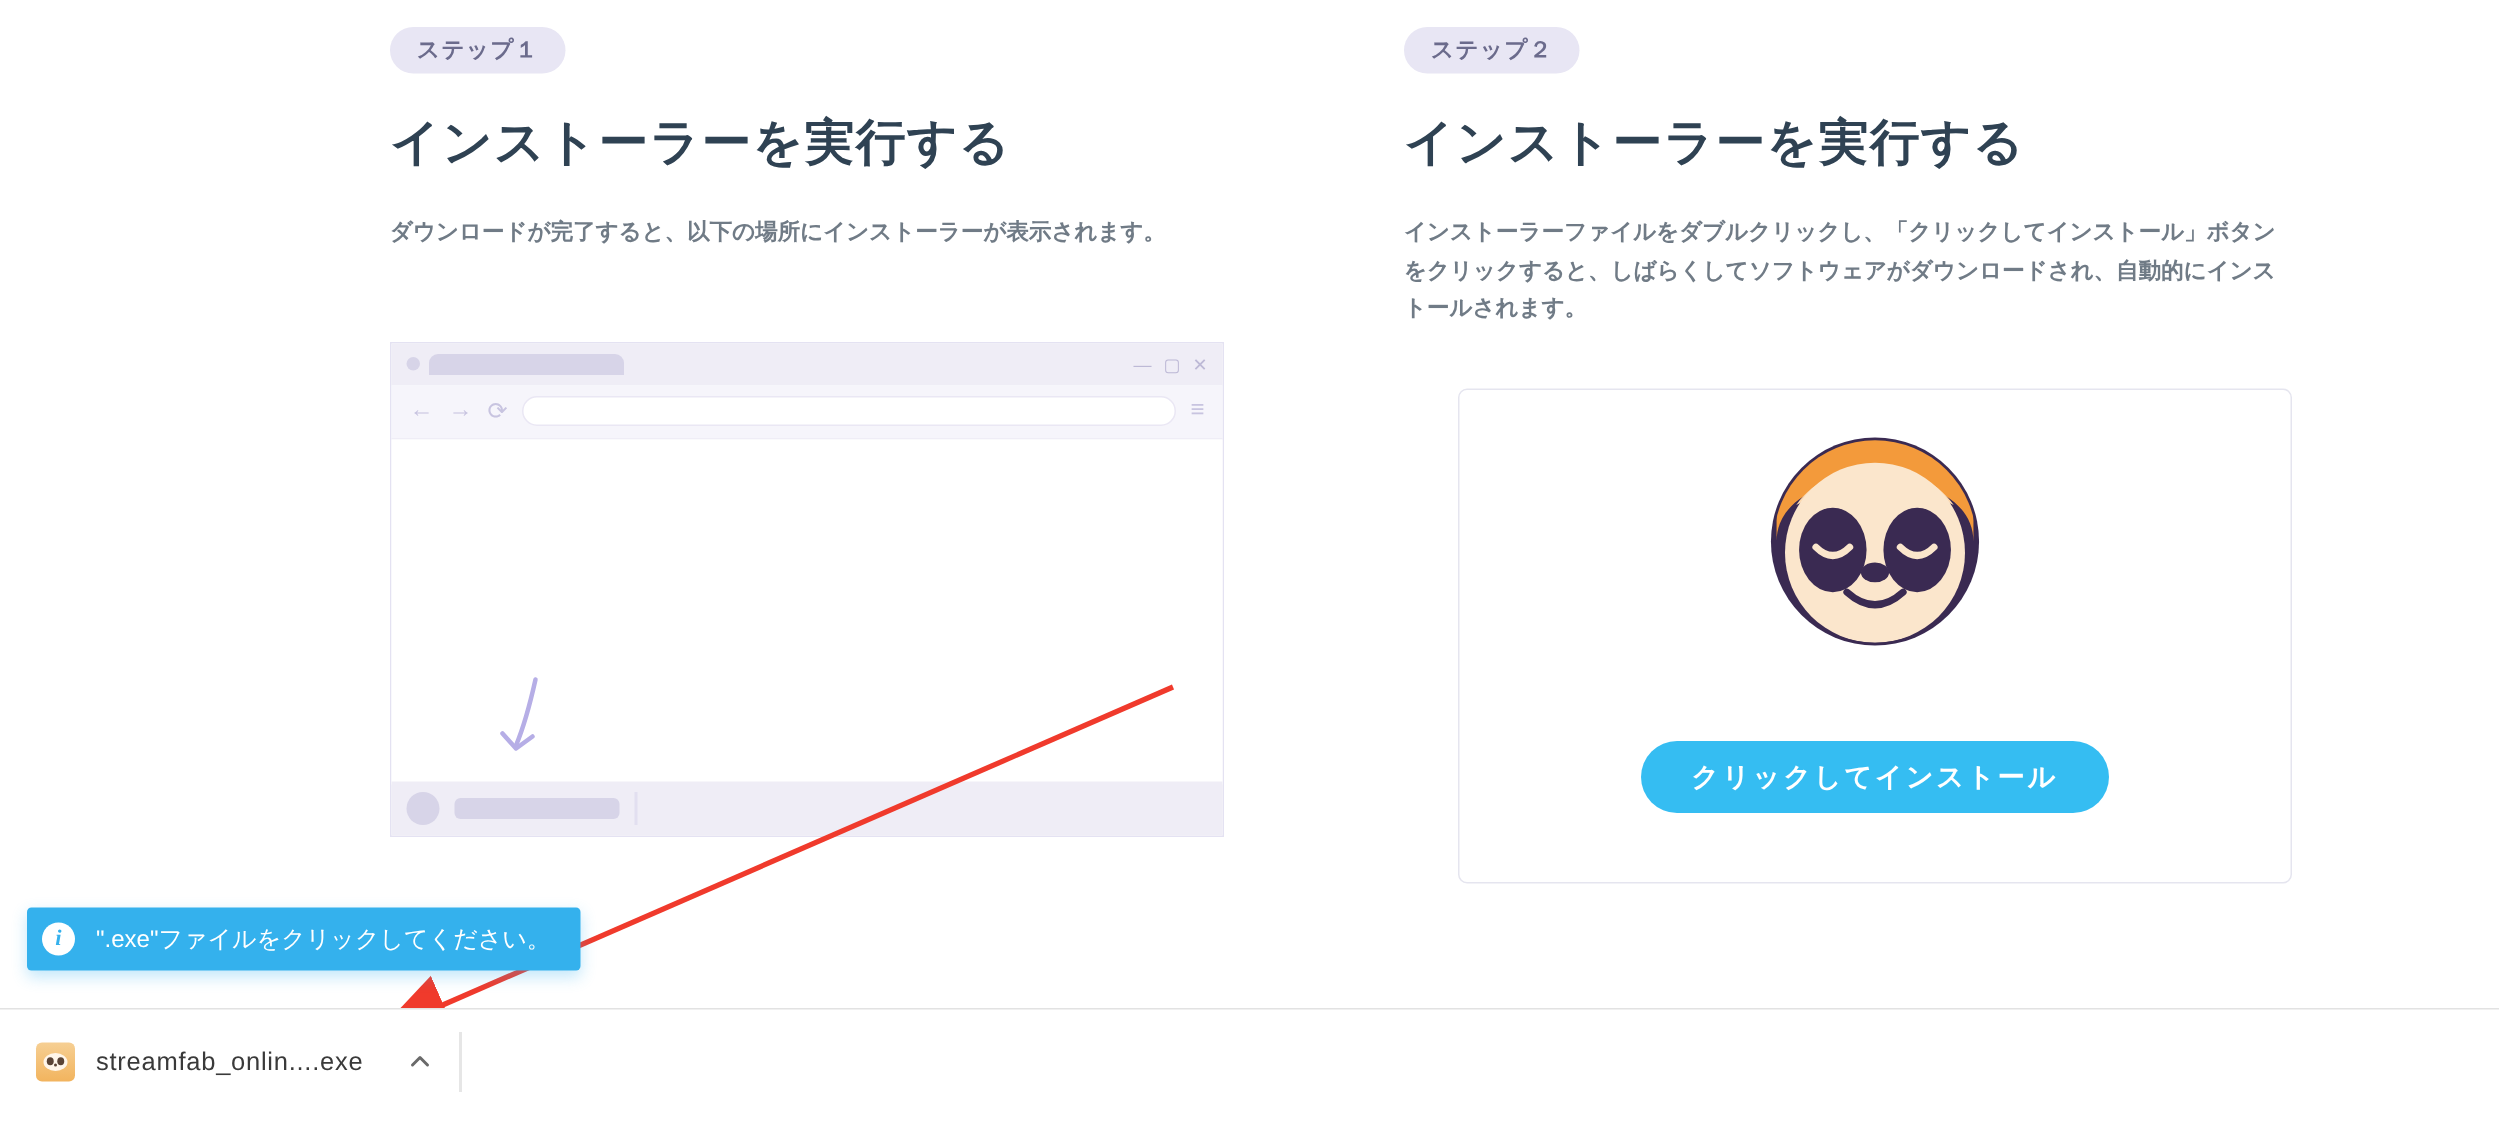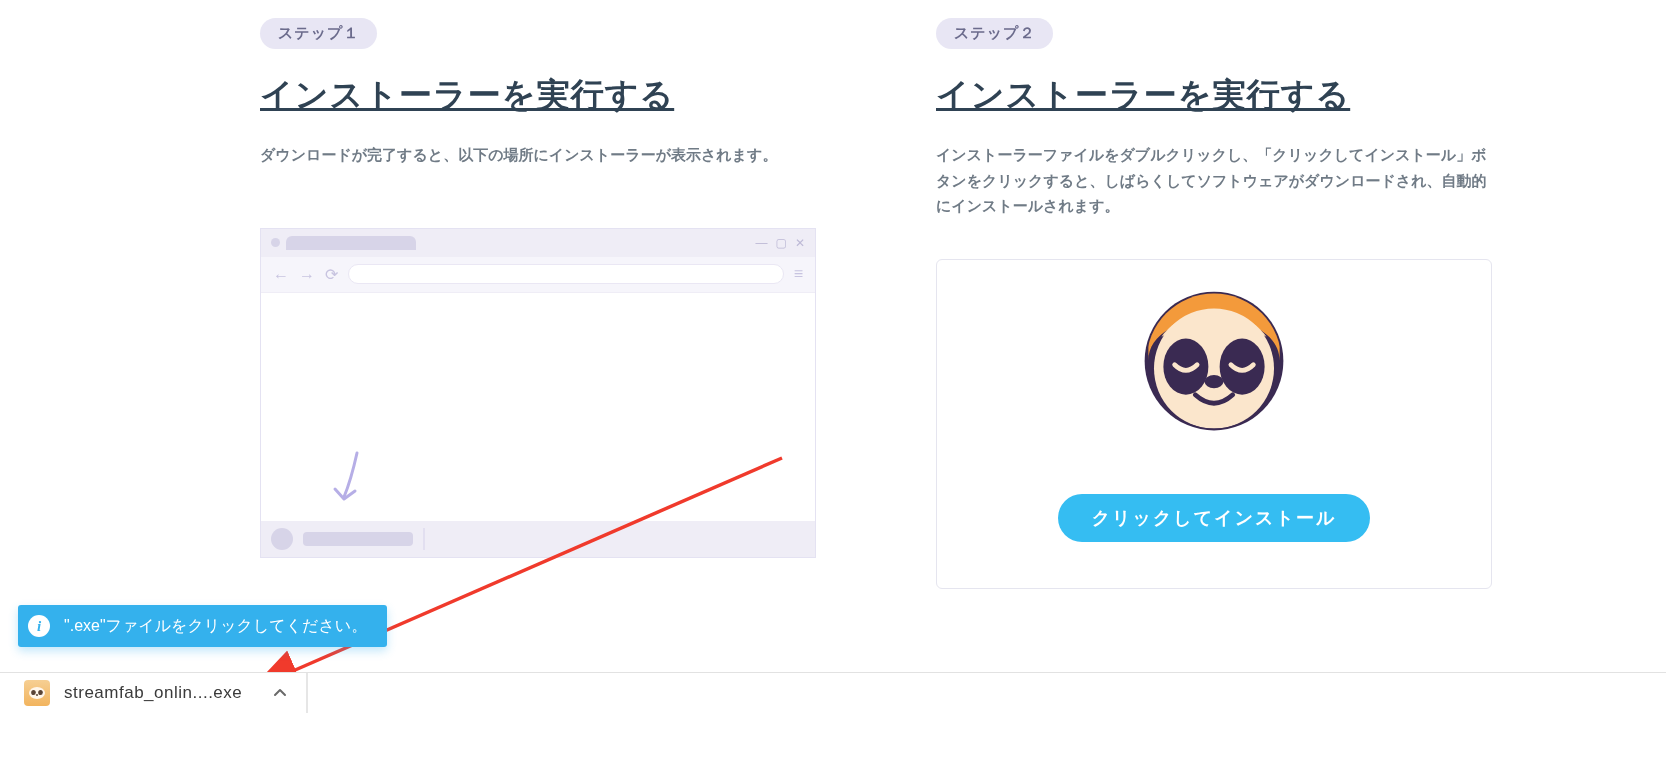--- a/index.html
+++ b/index.html
@@ -17,21 +17,20 @@
     margin-bottom: 24px;
     letter-spacing: 1px;
     font-weight: bold;
   }
   .heading {
     font-size: 33px;
     font-weight: 700;
     color: #2f4253;
     margin-bottom: 24px;
     letter-spacing: 1px;
-    text-decoration: underline;
   }
   .desc {
     font-size: 15px;
     color: #707b86;
     line-height: 1.7;
     margin-bottom: 40px;
     font-weight: bold;
   }
 
   
@@ -95,20 +94,21 @@
     height: 330px;
     border: 1px solid #e5e5ef;
     border-radius: 6px;
     background: #ffffff;
     display: flex;
     flex-direction: column;
     align-items: center;
     justify-content: center;
     gap: 58px;
     padding-bottom: 20px;
+    margin-left: 36px;
   }
   .sloth-face {
     width: 150px;
     height: 150px;
   }
   .install-btn {
     display: inline-block;
     background: #35bdf2;
     color: #ffffff;
     font-size: 18px;
@@ -148,21 +148,21 @@
   }
 
   
   .download-bar {
     position: absolute;
     left: 0; right: 0; bottom: 32px;
     height: 56px;
     border-top: 1px solid #e2e2e2;
     background: #ffffff;
     display: flex;
-    align-items: flex-start;
+    align-items: flex-end;
     padding-left: 20px;
   }
   .dl-item {
     display: inline-flex;
     align-items: center;
     gap: 14px;
     height: 40px;
     padding: 4px 4px 4px 4px;
     border-right: 2px solid #e6e6e6;
   }

